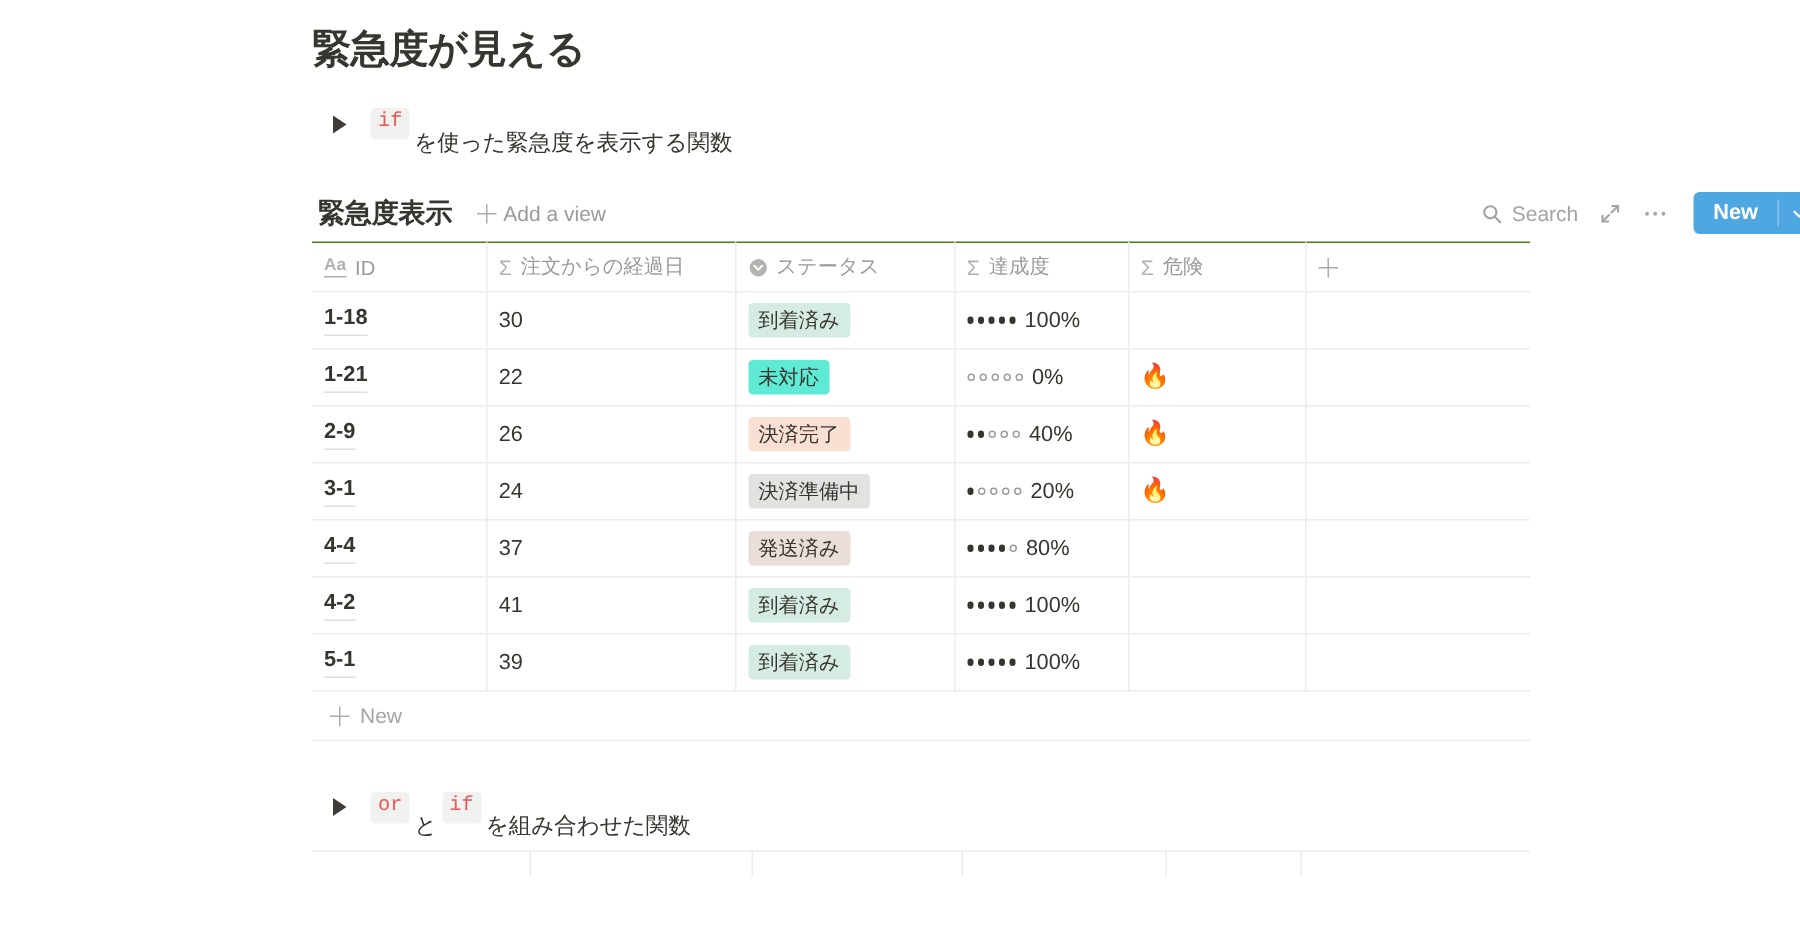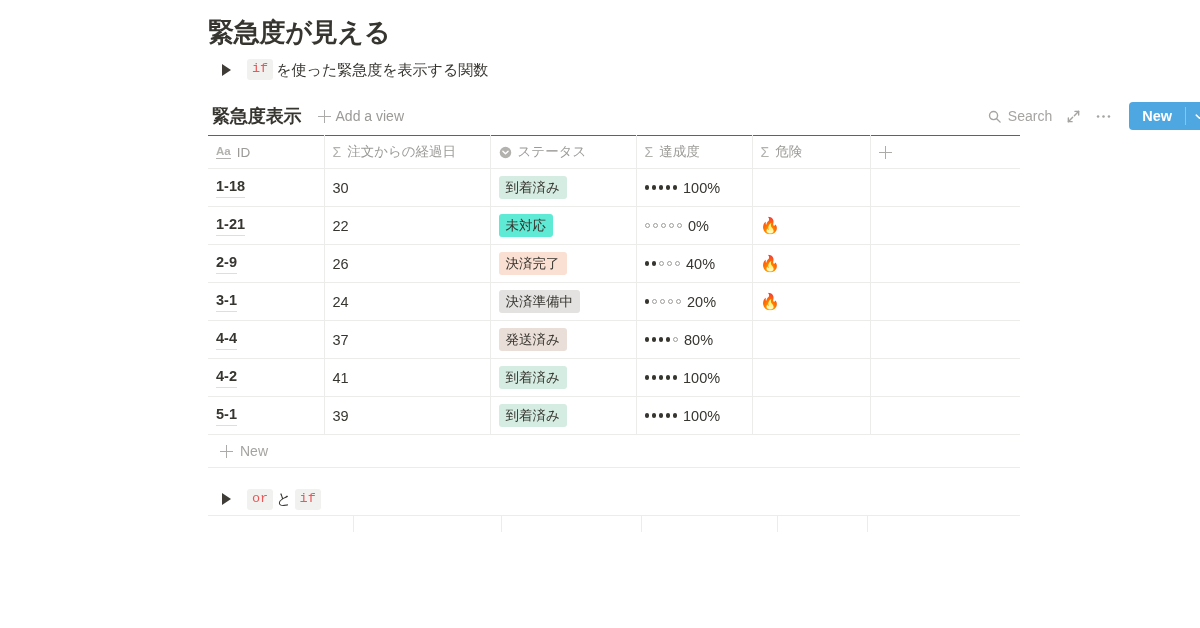--- a/index.html
+++ b/index.html
@@ -71,21 +71,21 @@
   code.chip {
     font-family: "Liberation Mono", "DejaVu Sans Mono", monospace;
     background: #f1f1ef;
     color: #eb5757;
     font-size: 13.5px;
     padding: 1px 5px;
     border-radius: 3px;
     margin: 0 3px;
     line-height: 1.4;
   }
-  .tx { white-space: pre; }
+  .tx { white-space: pre; margin-top: 26px; }
 
   
   .db-toolbar {
     display: flex;
     align-items: center;
     height: 38px;
     margin-top: 12px;
     padding-left: 4px;
   }
   .db-title {
@@ -512,20 +512,21 @@
 
 
     <div class="toggle" style="margin-top:16px">
       <span class="toggle-arrow">
           <span class="tri"></span>
         </span>
       <span class="toggle-text">
         <code class="chip">or</code>
         <span class="tx">と</span>
         <code class="chip">if</code>
+        <span class="tx">を組み合わせた関数</span>
       </span>
     </div>
 
 
     <div class="partial-tbl">
       <div class="partial-col" style="width:146px"></div>
       <div class="partial-col" style="width:148px"></div>
       <div class="partial-col" style="width:140px"></div>
       <div class="partial-col" style="width:136px"></div>
       <div class="partial-col" style="width:90px"></div>

